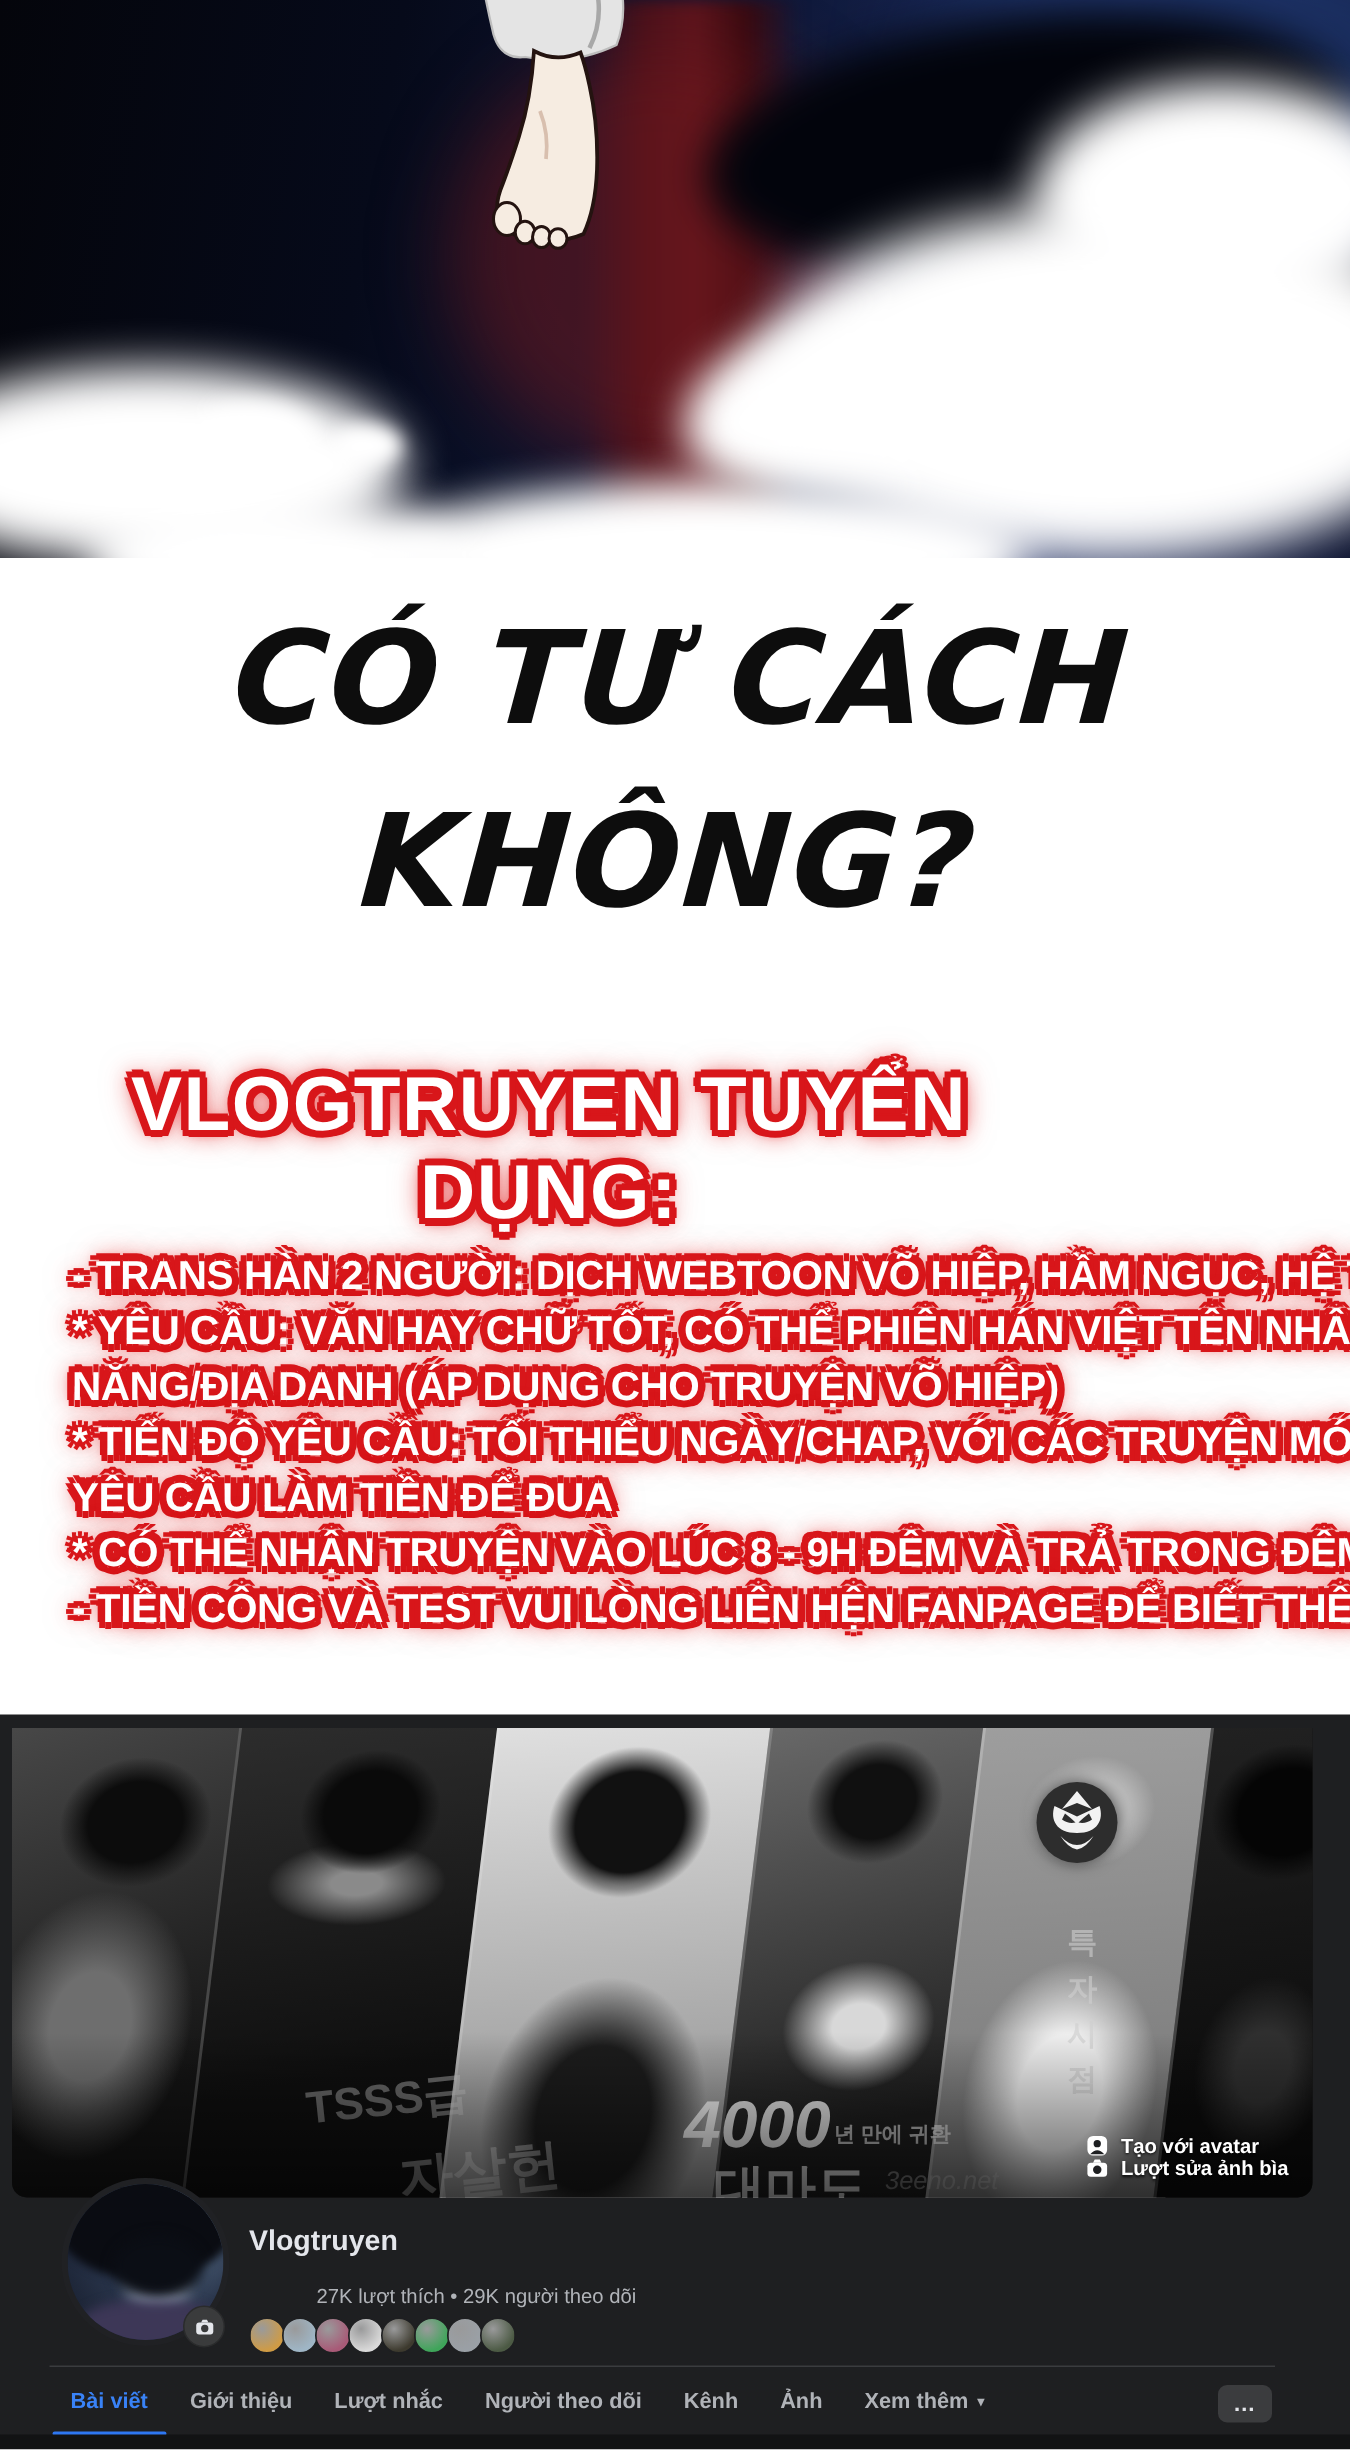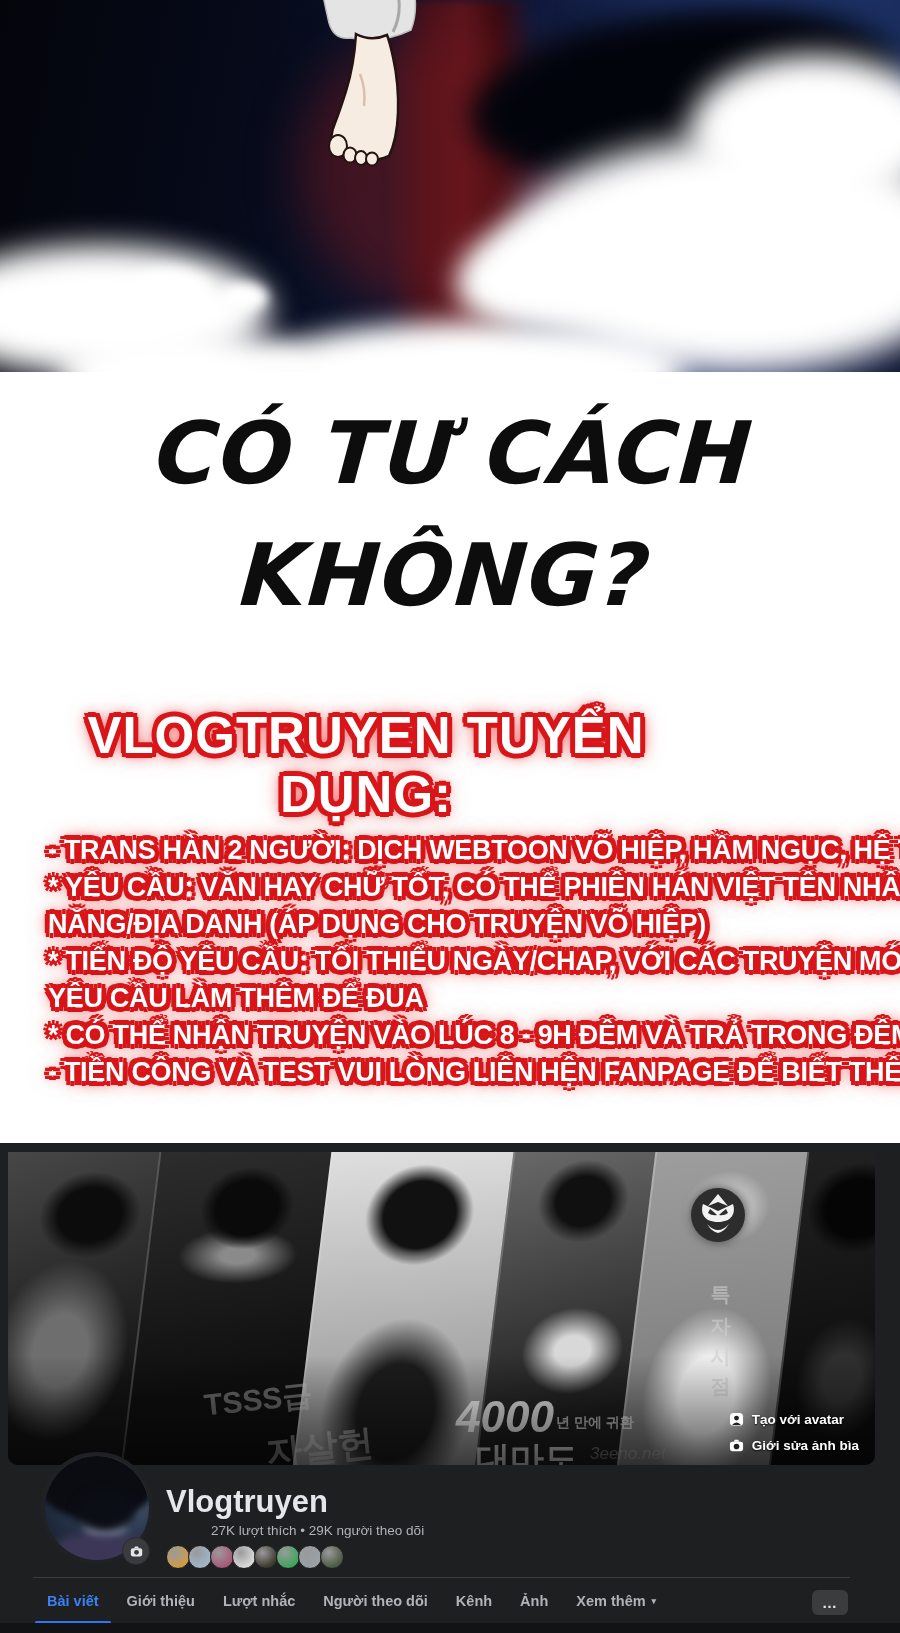--- a/index.html
+++ b/index.html
@@ -82,40 +82,40 @@
   .kt1{left:196px;top:228px;font-size:30px;transform:rotate(-6deg);}
   .kt2{left:258px;top:272px;font-size:36px;transform:rotate(-6deg);color:#e8e8e8;}
   .kt3{left:448px;top:240px;font-size:44px;font-style:italic;color:#fff;opacity:.85;}
   .kt3s{left:548px;top:262px;font-size:14px;color:#eee;opacity:.7;}
   .kt4{left:468px;top:284px;font-size:34px;color:#f2f2f2;opacity:.8;}
   .kt5{left:700px;top:120px;font-size:20px;writing-mode:vertical-rl;letter-spacing:10px;opacity:.6;}
   .wm{left:582px;top:292px;font-size:17px;font-style:italic;color:#bbb;opacity:.5;font-weight:normal;}
   .cover-shade{position:absolute;left:0;right:0;bottom:0;height:110px;
                background:linear-gradient(to bottom,rgba(0,0,0,0),rgba(0,0,0,.62));}
   .cover-actions{position:absolute;right:16px;bottom:12px;display:flex;flex-direction:column;
-                 align-items:flex-start;gap:11px;}
+                 align-items:flex-start;gap:0;}
   .cover-btn{display:flex;align-items:center;gap:8px;color:#fff;font-size:13.5px;font-weight:bold;
              cursor:pointer;text-shadow:0 1px 2px rgba(0,0,0,.9);}
   .cover-btn svg{display:block;}
 
   .avatar{position:absolute;left:41px;top:309px;width:112px;height:112px;border-radius:50%;
           border:4px solid #202124;box-sizing:border-box;overflow:hidden;
           background:radial-gradient(circle at 68% 30%,#7d93ad 0%,#465870 26%,#273248 55%,#141a28 100%);}
   .avatar .hair{position:absolute;left:-8px;top:-14px;width:120px;height:78px;border-radius:50%;
           background:#0a0c12;filter:blur(3px);}
   .avatar .hair2{position:absolute;left:30px;top:34px;width:60px;height:42px;border-radius:50%;
           background:#0b0e15;filter:blur(4px);}
   .avatar .face{position:absolute;left:40px;top:52px;width:40px;height:34px;border-radius:50%;
           background:#9aa8bb;filter:blur(5px);}
   .avatar .jacket{position:absolute;left:6px;top:78px;width:100px;height:44px;border-radius:40%;
           background:#3d3757;filter:blur(4px);}
   .avatar-cam{position:absolute;left:122px;top:394px;width:26px;height:26px;border-radius:50%;
           background:#3a3b3c;display:flex;align-items:center;justify-content:center;cursor:pointer;
           border:1px solid #2a2b2c;}
-  .fb-name{position:absolute;left:166px;top:341px;font-size:31px;font-weight:bold;color:#e4e6eb;}
+  .fb-name{position:absolute;left:166px;top:341px;font-size:19px;font-weight:bold;color:#e4e6eb;}
   .fb-stats{position:absolute;left:167px;top:380px;font-size:13.5px;color:#b0b3b8;margin-left:44px;}
   .f-avatars{position:absolute;left:166px;top:393px;margin-top:9px;display:flex;}
   .f-avatar{width:24px;height:24px;border-radius:50%;margin-right:-2px;border:1px solid #1e1f21;
             box-sizing:border-box;cursor:pointer;}
   .fb-divider{position:absolute;left:33px;top:434px;width:817px;height:1px;background:#3a3c3f;}
   .tabs{position:absolute;left:33px;top:435px;height:46px;display:flex;align-items:stretch;}
   .tab{position:relative;display:flex;align-items:center;gap:6px;padding:0 14px;
        font-size:14.5px;font-weight:bold;color:#b0b3b8;background:none;border:none;cursor:pointer;
        font-family:"Liberation Sans",sans-serif;}
   .tab.active{color:#3982f6;}
@@ -165,21 +165,21 @@
     <div>CÓ TƯ CÁCH</div>
     <div>KHÔNG?</div>
   </div>
 
   <div class="r-heading outline-red">VLOGTRUYEN TUYỂN DỤNG:</div>
   <div class="r-body outline-red" id="recruit-lines">
       <div class="r-line">- TRANS HÀN 2 NGƯỜI: DỊCH WEBTOON VÕ HIỆP, HẦM NGỤC, HỆ THỐNG</div>
       <div class="r-line">* YÊU CẦU: VĂN HAY CHỮ TỐT, CÓ THỂ PHIÊN HÁN VIỆT TÊN NHÂN VẬT/KĨ</div>
       <div class="r-line">NĂNG/ĐỊA DANH (ÁP DỤNG CHO TRUYỆN VÕ HIỆP)</div>
       <div class="r-line">* TIẾN ĐỘ YÊU CẦU: TỐI THIỂU NGÀY/CHAP, VỚI CÁC TRUYỆN MỚI</div>
-      <div class="r-line">YÊU CẦU LÀM THÊM ĐỂ ĐUA</div>
+      <div class="r-line">YÊU CẦU LÀM TIỀN ĐỂ ĐUA</div>
       <div class="r-line">* CÓ THỂ NHẬN TRUYỆN VÀO LÚC 8 - 9H ĐÊM VÀ TRẢ TRONG ĐÊM</div>
       <div class="r-line">- TIỀN CÔNG VÀ TEST VUI LÒNG LIÊN HỆN FANPAGE ĐỂ BIẾT THÊM CHI</div>
     </div>
 
   <div class="fb">
 
     <div class="cover">
       <div class="panel p1"></div>
       <div class="panel p2"></div>
       <div class="panel p3"></div>
@@ -215,21 +215,21 @@
             <path d="M3 14 Q8 8.5 13 14 Z" fill="#1e1f21"></path>
           </svg>
           <span>Tạo với avatar</span>
         </div>
         <div class="cover-btn">
           <svg width="15" height="15" viewBox="0 0 16 16">
             <rect x="1" y="4" width="14" height="10" rx="2.5" fill="#fff"></rect>
             <path d="M5 4 L6.2 1.8 L9.8 1.8 L11 4 Z" fill="#fff"></path>
             <circle cx="8" cy="9" r="3" fill="#1e1f21"></circle>
           </svg>
-          <span>Giới sửa ảnh bìa</span>
+          <span>Lượt sửa ảnh bìa</span>
         </div>
       </div>
     </div>
 
     <div class="avatar">
       <div class="hair"></div>
       <div class="face"></div>
       <div class="hair2"></div>
       <div class="jacket"></div>
     </div>

